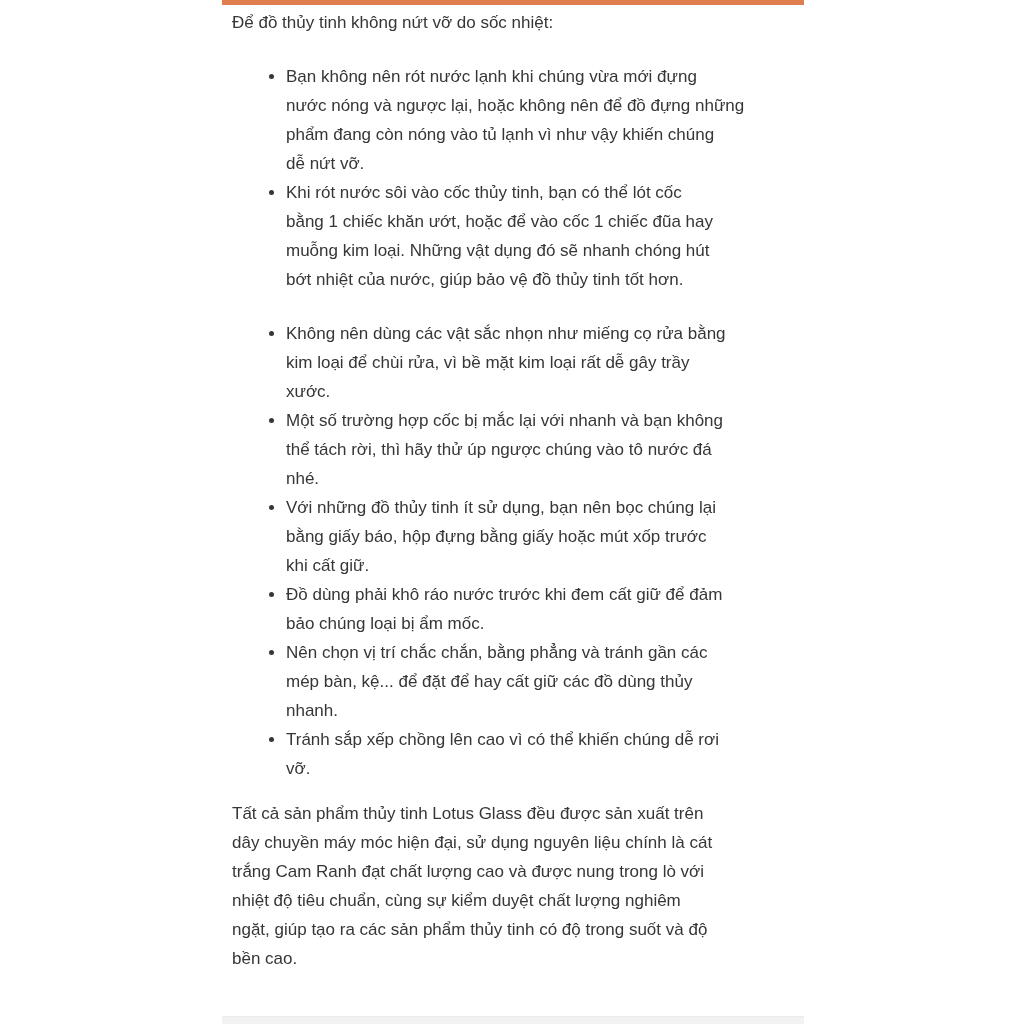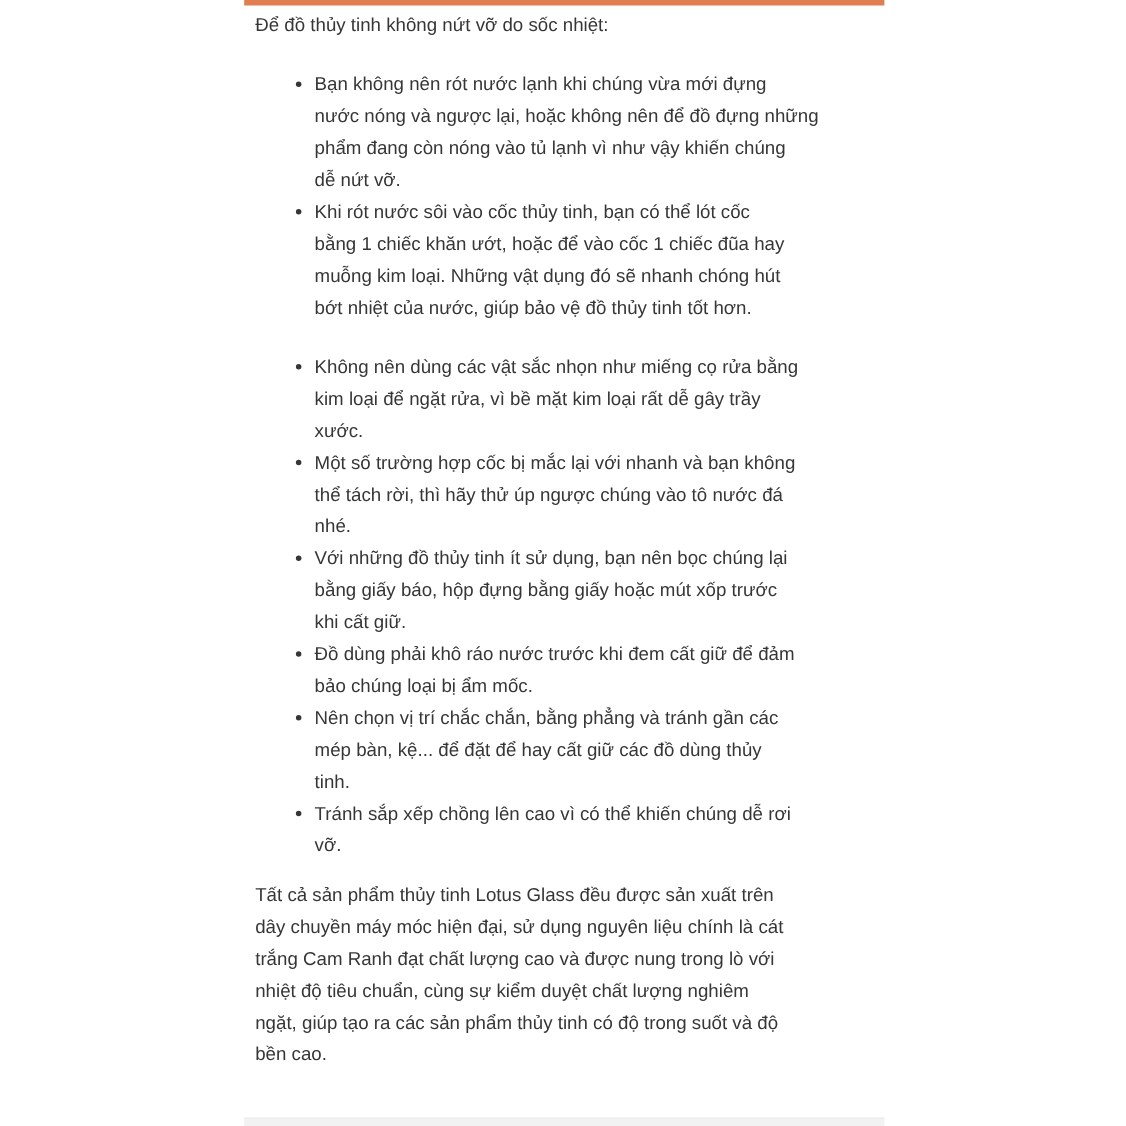--- a/index.html
+++ b/index.html
@@ -74,33 +74,33 @@
 dễ nứt vỡ.</li>
     <li>Khi rót nước sôi vào cốc thủy tinh, bạn có thể lót cốc
 bằng 1 chiếc khăn ướt, hoặc để vào cốc 1 chiếc đũa hay
 muỗng kim loại. Những vật dụng đó sẽ nhanh chóng hút
 bớt nhiệt của nước, giúp bảo vệ đồ thủy tinh tốt hơn.</li>
   </ul>
 
 
   <ul class="tips">
     <li>Không nên dùng các vật sắc nhọn như miếng cọ rửa bằng
-kim loại để ngặt rửa, vì bề mặt kim loại rất dễ gây trầy
+kim loại để chùi rửa, vì bề mặt kim loại rất dễ gây trầy
 xước.</li>
     <li>Một số trường hợp cốc bị mắc lại với nhanh và bạn không
 thể tách rời, thì hãy thử úp ngược chúng vào tô nước đá
 nhé.</li>
     <li>Với những đồ thủy tinh ít sử dụng, bạn nên bọc chúng lại
 bằng giấy báo, hộp đựng bằng giấy hoặc mút xốp trước
 khi cất giữ.</li>
     <li>Đồ dùng phải khô ráo nước trước khi đem cất giữ để đảm
 bảo chúng loại bị ẩm mốc.</li>
     <li>Nên chọn vị trí chắc chắn, bằng phẳng và tránh gần các
 mép bàn, kệ... để đặt để hay cất giữ các đồ dùng thủy
-tinh.</li>
+nhanh.</li>
     <li>Tránh sắp xếp chồng lên cao vì có thể khiến chúng dễ rơi
 vỡ.</li>
   </ul>
 
   <p class="closing">Tất cả sản phẩm thủy tinh Lotus Glass đều được sản xuất trên
 dây chuyền máy móc hiện đại, sử dụng nguyên liệu chính là cát
 trắng Cam Ranh đạt chất lượng cao và được nung trong lò với
 nhiệt độ tiêu chuẩn, cùng sự kiểm duyệt chất lượng nghiêm
 ngặt, giúp tạo ra các sản phẩm thủy tinh có độ trong suốt và độ
 bền cao.</p>

